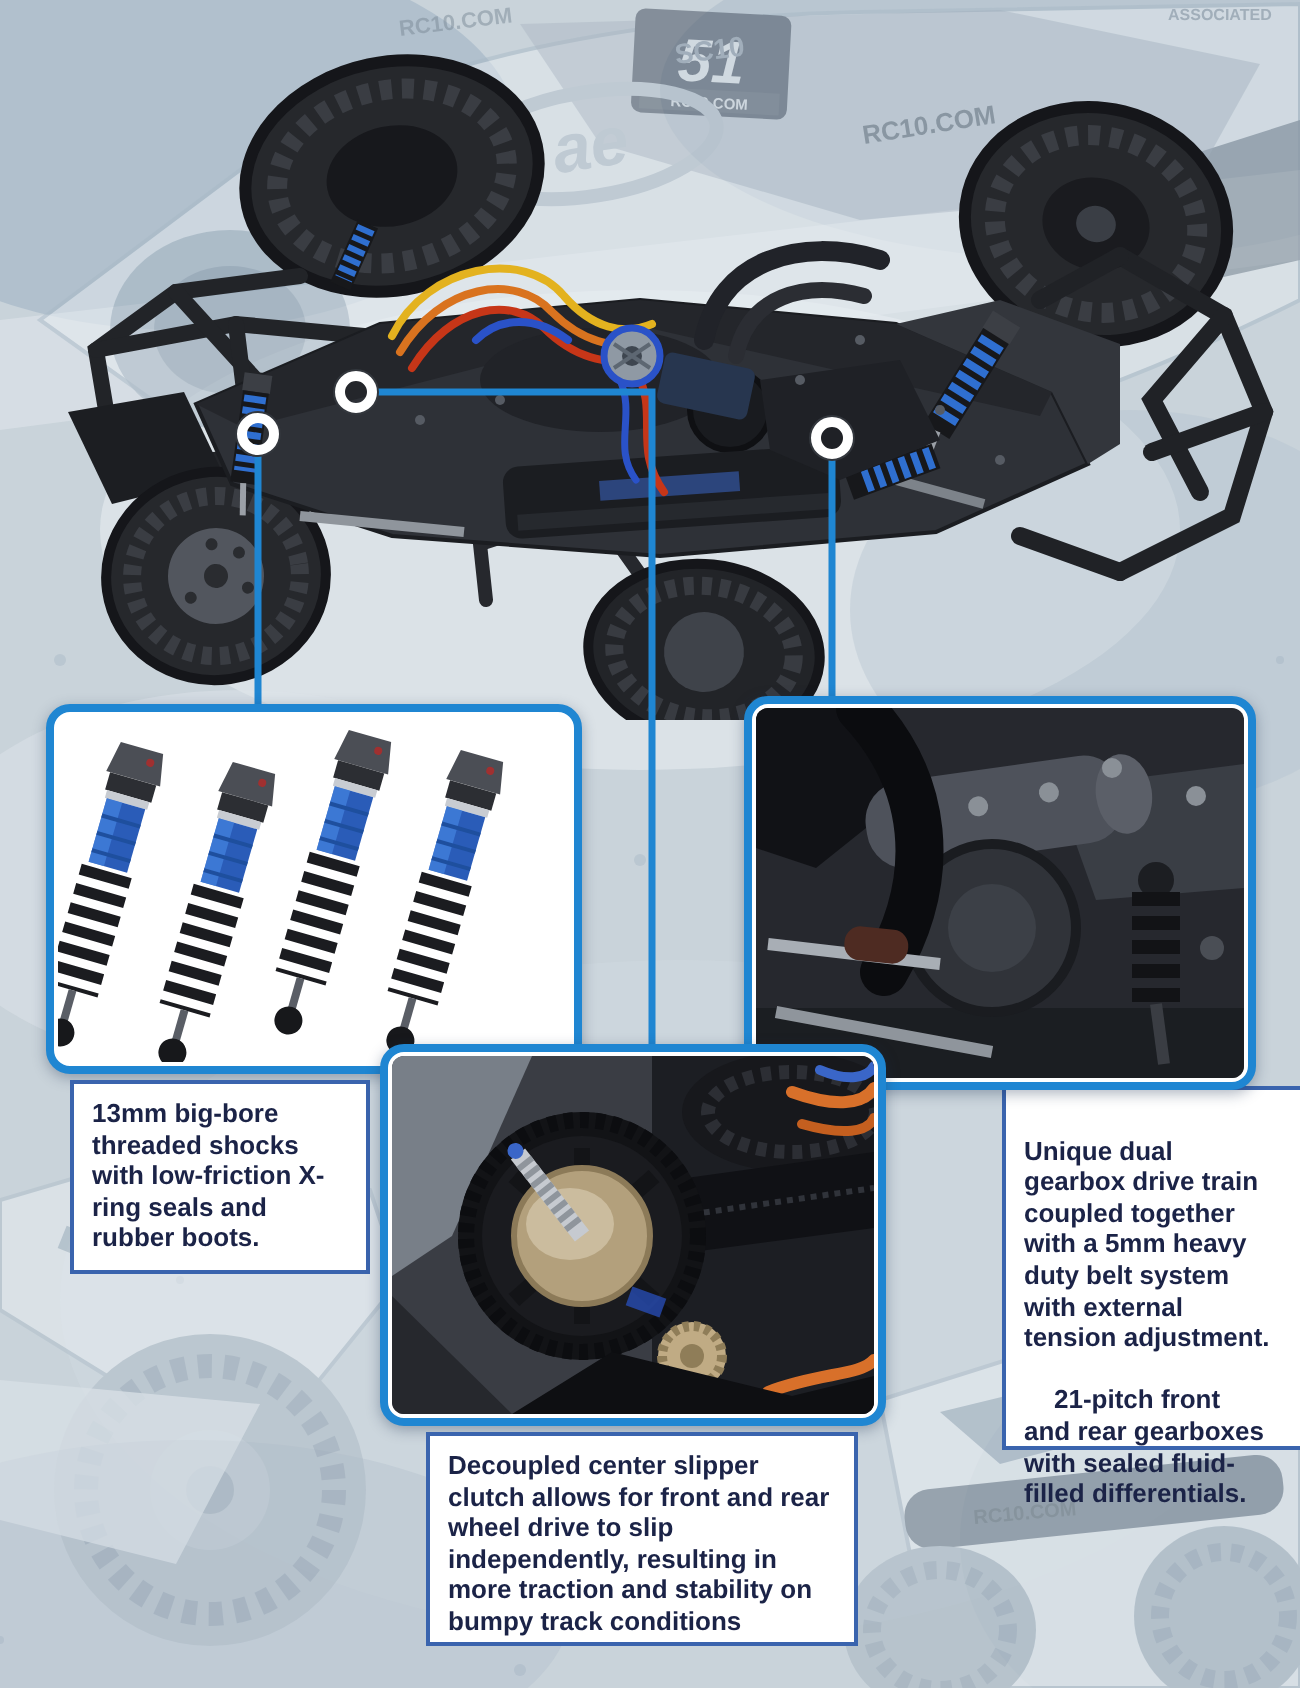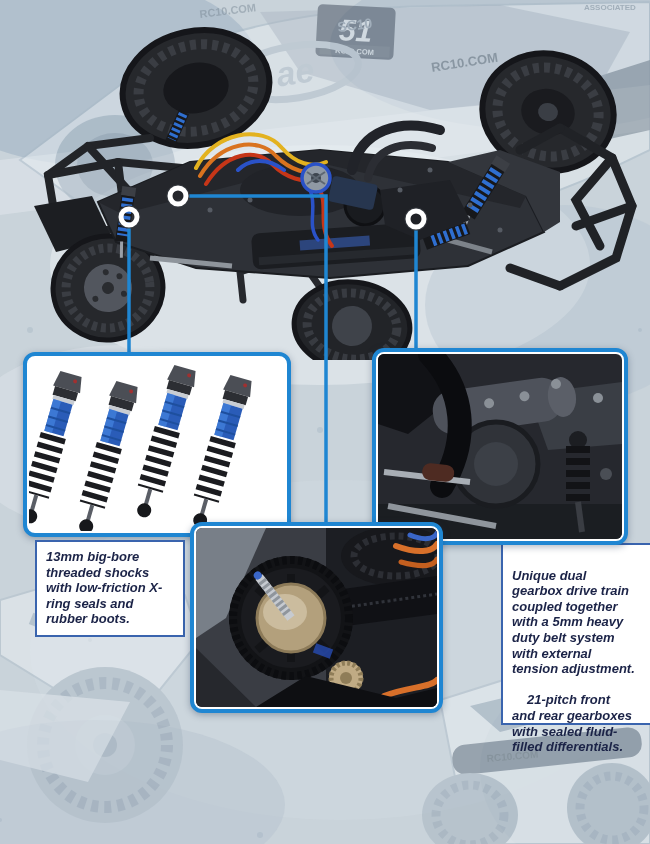--- a/index.html
+++ b/index.html
@@ -5,21 +5,21 @@
   html,body{margin:0;padding:0;}
   .page{position:relative;width:650px;height:844px;overflow:hidden;
         background:#c9d3da;font-family:"Liberation Sans",sans-serif;}
   .abs{position:absolute;}
   svg{display:block;}
   .inset{position:absolute;background:#fff;border:4px solid #1f86d2;border-radius:12px;
          padding:2px;box-shadow:0 2px 7px rgba(30,50,80,.35);box-sizing:border-box;}
   .inset svg{border-radius:6px;}
   .textbox{position:absolute;background:#fff;border:2px solid #3a64ae;
            box-sizing:border-box;padding:7px 8px 5px 9px;
-           font-style:italic;font-weight:700;font-size:13px;line-height:15.6px;
+           font-weight:700;font-size:13px;line-height:15.6px;
            color:#1b2347;white-space:pre-line;}
   .indent{text-indent:15px;}
   .bgtext{font-weight:700;}
 </style>
 </head>
 <body>
 
 <div class="page">
 
   <svg class="abs" style="left:0;top:0;" width="650" height="844" viewBox="0 0 650 844">
@@ -390,14 +390,20 @@
         <path d="M200,18 C222,26 236,24 241,16" stroke="#d8702a" stroke-width="6"></path>
         <path d="M205,34 C226,40 238,38 241,31" stroke="#c45f1f" stroke-width="5"></path>
         <path d="M214,7 C228,13 238,11 241,5" stroke="#3a66c8" stroke-width="5"></path>
         <path d="M188,168 C214,158 234,160 241,152" stroke="#d8702a" stroke-width="6"></path>
       </g>
       <polygon points="60,179 110,148 200,170 241,160 241,179" fill="#0e0f12"></polygon>
       <rect x="118" y="118" width="18" height="10" fill="#2a52c8" opacity="0.7" transform="rotate(20 127 123)"></rect>
     </svg>
   </div>
 
+  <div class="textbox" style="left:213px;top:716px;width:216px;height:107px;">Decoupled center slipper
+clutch allows for front and rear
+wheel drive to slip
+independently, resulting in
+more traction and stability on
+bumpy track conditions</div>
 
 </div>
 
 </body></html>

